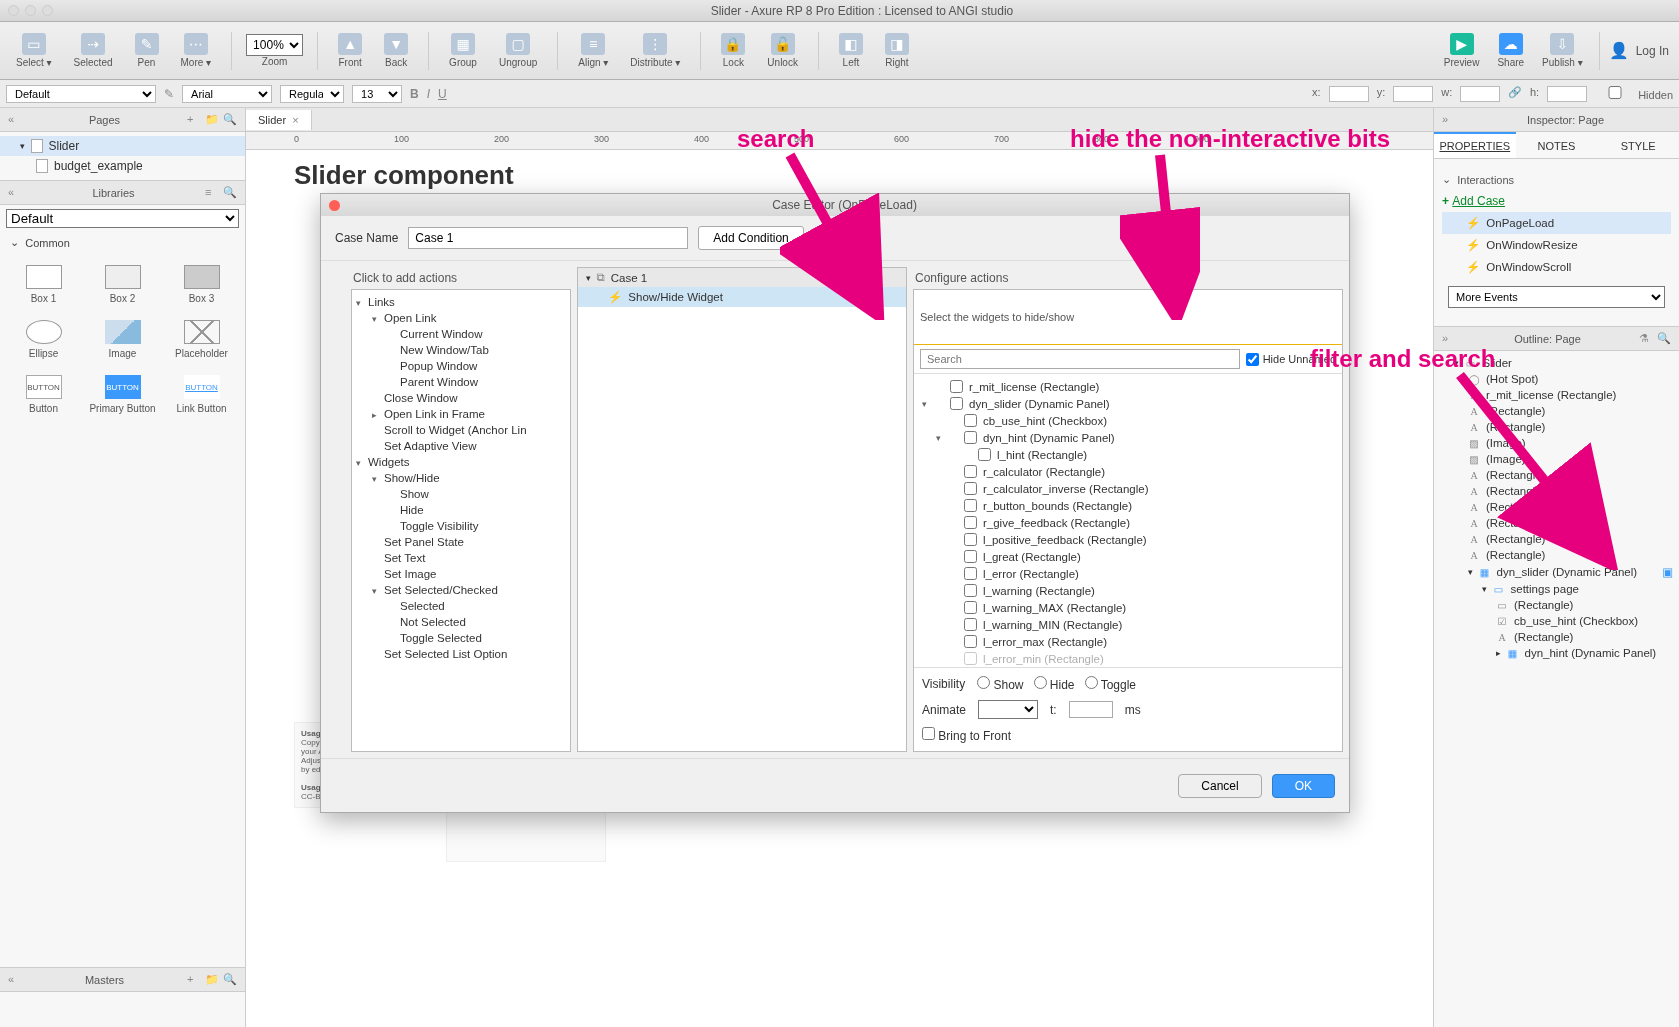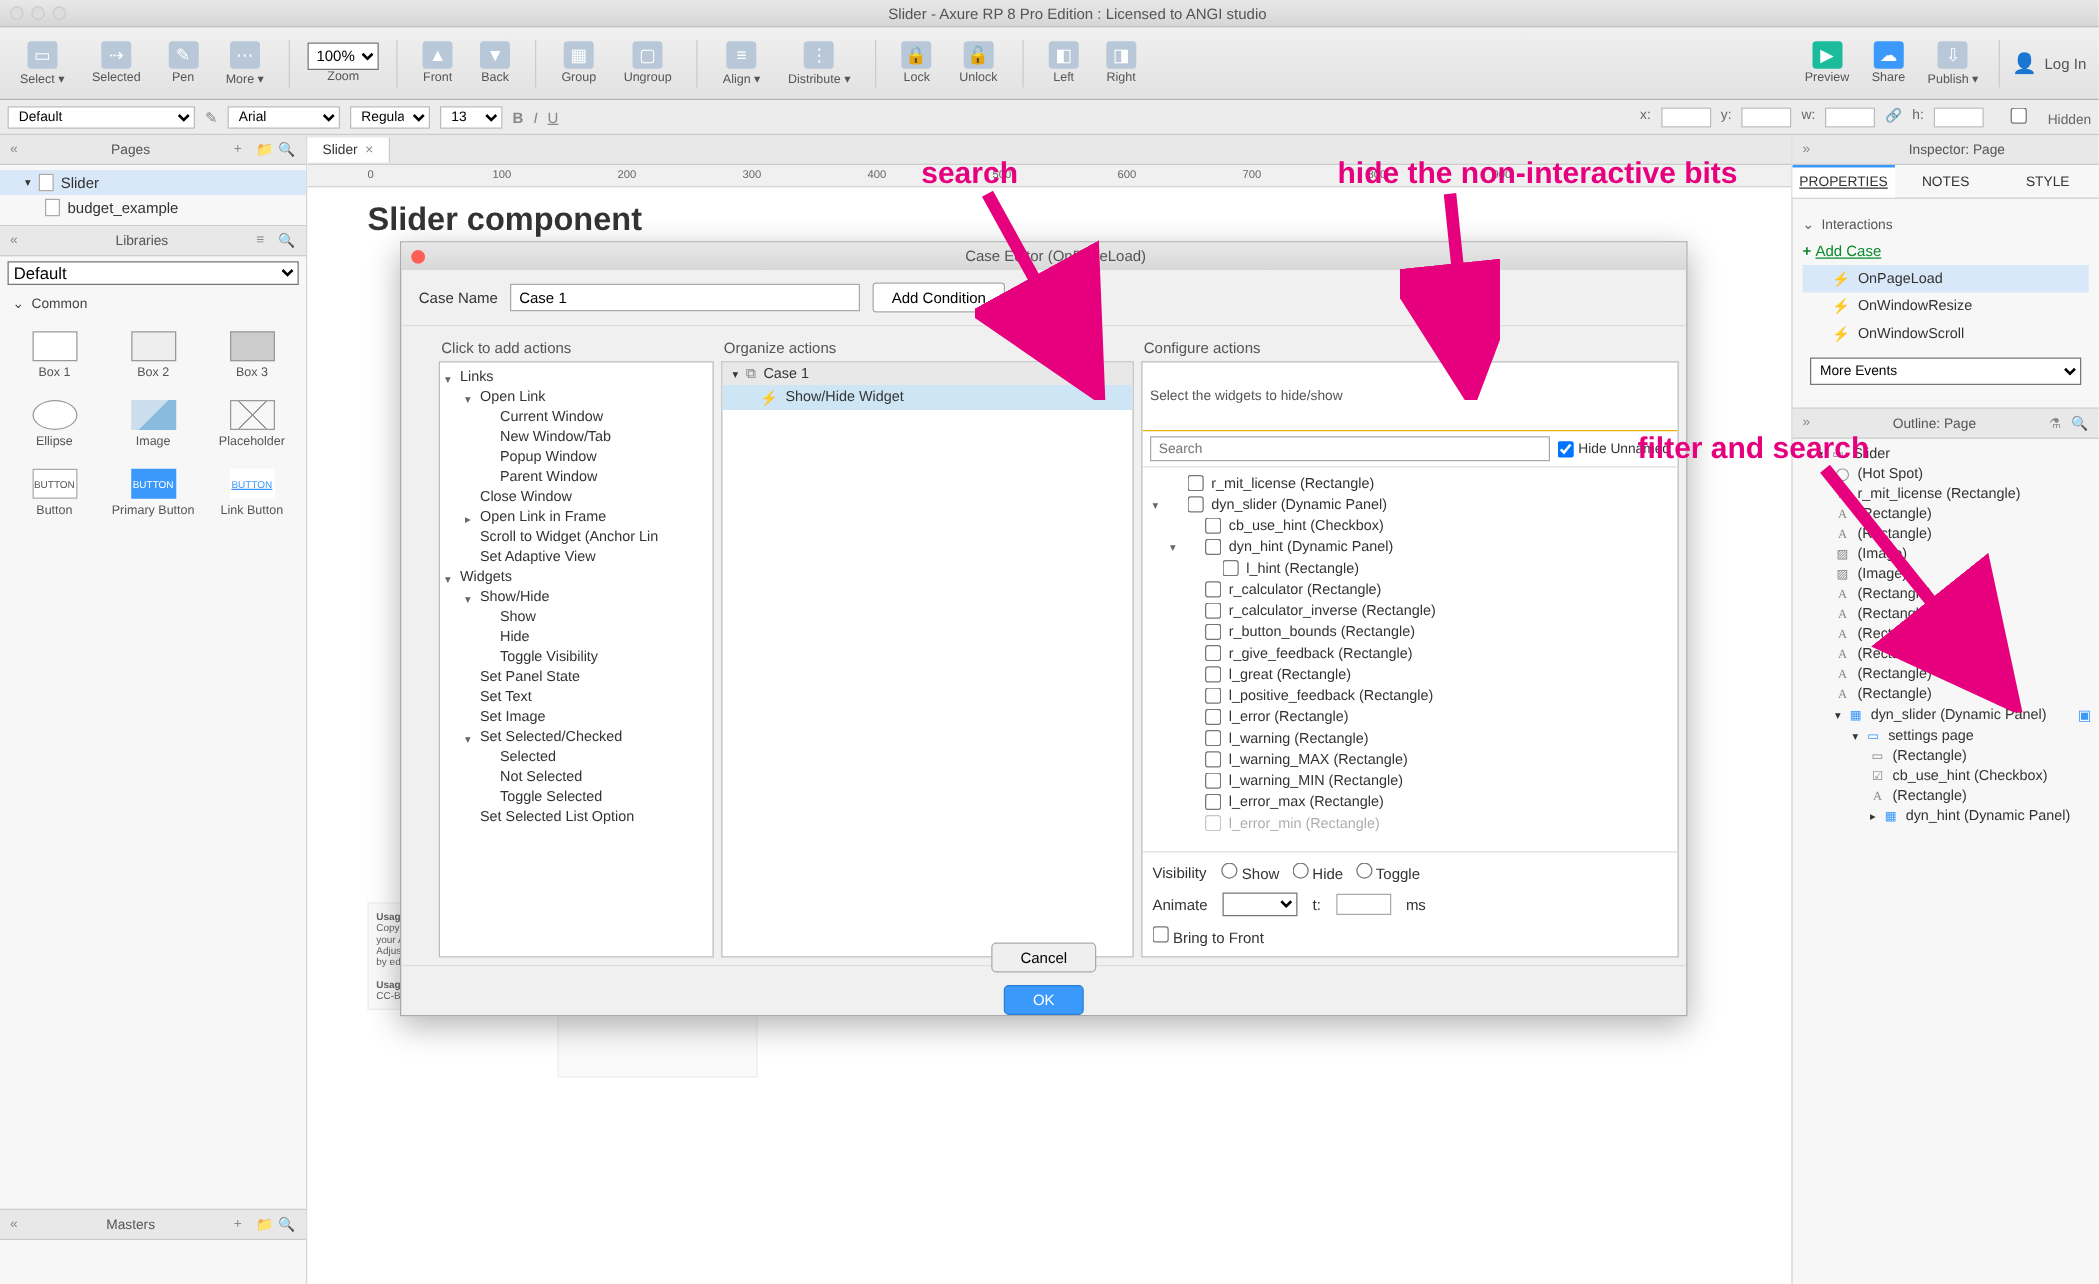--- a/index.html
+++ b/index.html
@@ -104,21 +104,21 @@
 .widget-list { flex: 1; overflow-y: auto; padding: 4px 0; }
 .wrow { padding: 2px 6px 2px 36px; display: flex; align-items: center; gap: 6px; font-size: 11.5px; position: relative; }
 .wrow input[type=checkbox] { margin: 0; }
 .wrow .arr { position: absolute; left: 8px; font-size: 9px; color: #666; }
 .wrow.d1 { padding-left: 50px; } .wrow.d1 .arr { left: 22px; }
 .wrow.d2 { padding-left: 64px; }
 
 .cfg-bottom { border-top: 1px solid #ddd; padding: 8px; font-size: 12px; display: flex; flex-direction: column; gap: 8px; }
 .cfg-bottom .row { display: flex; align-items: center; gap: 12px; }
 .radio-g { display: flex; gap: 10px; }
-.modal-foot { height: 40px; display: flex; align-items: center; justify-content: flex-end; gap: 10px; padding: 0 14px; border-top: 1px solid #ddd; flex-direction: column; }
+.modal-foot { height: 54px; display: flex; align-items: center; justify-content: flex-end; gap: 10px; padding: 0 14px; border-top: 1px solid #ddd; }
 .modal-foot button { padding: 4px 22px; border: 1px solid #aaa; border-radius: 4px; font-size: 12px; cursor: pointer; }
 .modal-foot .ok { background: #3b99fc; color: #fff; border-color: #2a7fd4; }
 
 
 .insp-tabs { display: flex; border-bottom: 1px solid #ccc; }
 .insp-tab { flex: 1; text-align: center; padding: 6px 0; font-size: 11px; border-top: 2px solid transparent; cursor: pointer; }
 .insp-tab.active { border-top-color: #3b99fc; background: #fff; text-decoration: underline; }
 .insp-body { padding: 6px 8px; font-size: 12px; }
 .insp-sec { padding: 4px 0; }
 .insp-sec .sechdr { font-size: 11px; color: #555; padding: 4px 0; display: flex; align-items: center; gap: 6px; }
@@ -552,21 +552,20 @@
           <div class="arow sub"><span class="arr">▾</span><span>Set Selected/Checked</span></div>
           <div class="arow sub2"><span>Selected</span></div>
           <div class="arow sub2"><span>Not Selected</span></div>
           <div class="arow sub2"><span>Toggle Selected</span></div>
           <div class="arow sub"><span>Set Selected List Option</span></div>
         </div>
       </div>
     </div>
 
     <div class="mcol" style="flex:0 0 330px">
-      <div class="mcol-hdr">Organize actions</div>
       <div class="mcol-box org-box">
         <div class="org-row case">
             <span style="font-size:9px">▾</span>
             <span style="color:#888">⧉</span>
             <span>Case 1</span>
           </div>
         <div class="org-row action">
             <span class="lightning">⚡</span>
             <span>Show/Hide Widget</span>
           </div>
@@ -618,25 +617,25 @@
           <div class="wrow d1">
               <input type="checkbox" style="">
               <span>r_button_bounds (Rectangle)</span>
             </div>
           <div class="wrow d1">
               <input type="checkbox" style="">
               <span>r_give_feedback (Rectangle)</span>
             </div>
           <div class="wrow d1">
               <input type="checkbox" style="">
+              <span>l_positive_feedback (Rectangle)</span>
+            </div>
+          <div class="wrow d1">
+              <input type="checkbox" style="">
               <span>l_great (Rectangle)</span>
-            </div>
-          <div class="wrow d1">
-              <input type="checkbox" style="">
-              <span>l_positive_feedback (Rectangle)</span>
             </div>
           <div class="wrow d1">
               <input type="checkbox" style="">
               <span>l_error (Rectangle)</span>
             </div>
           <div class="wrow d1">
               <input type="checkbox" style="">
               <span>l_warning (Rectangle)</span>
             </div>
           <div class="wrow d1">

